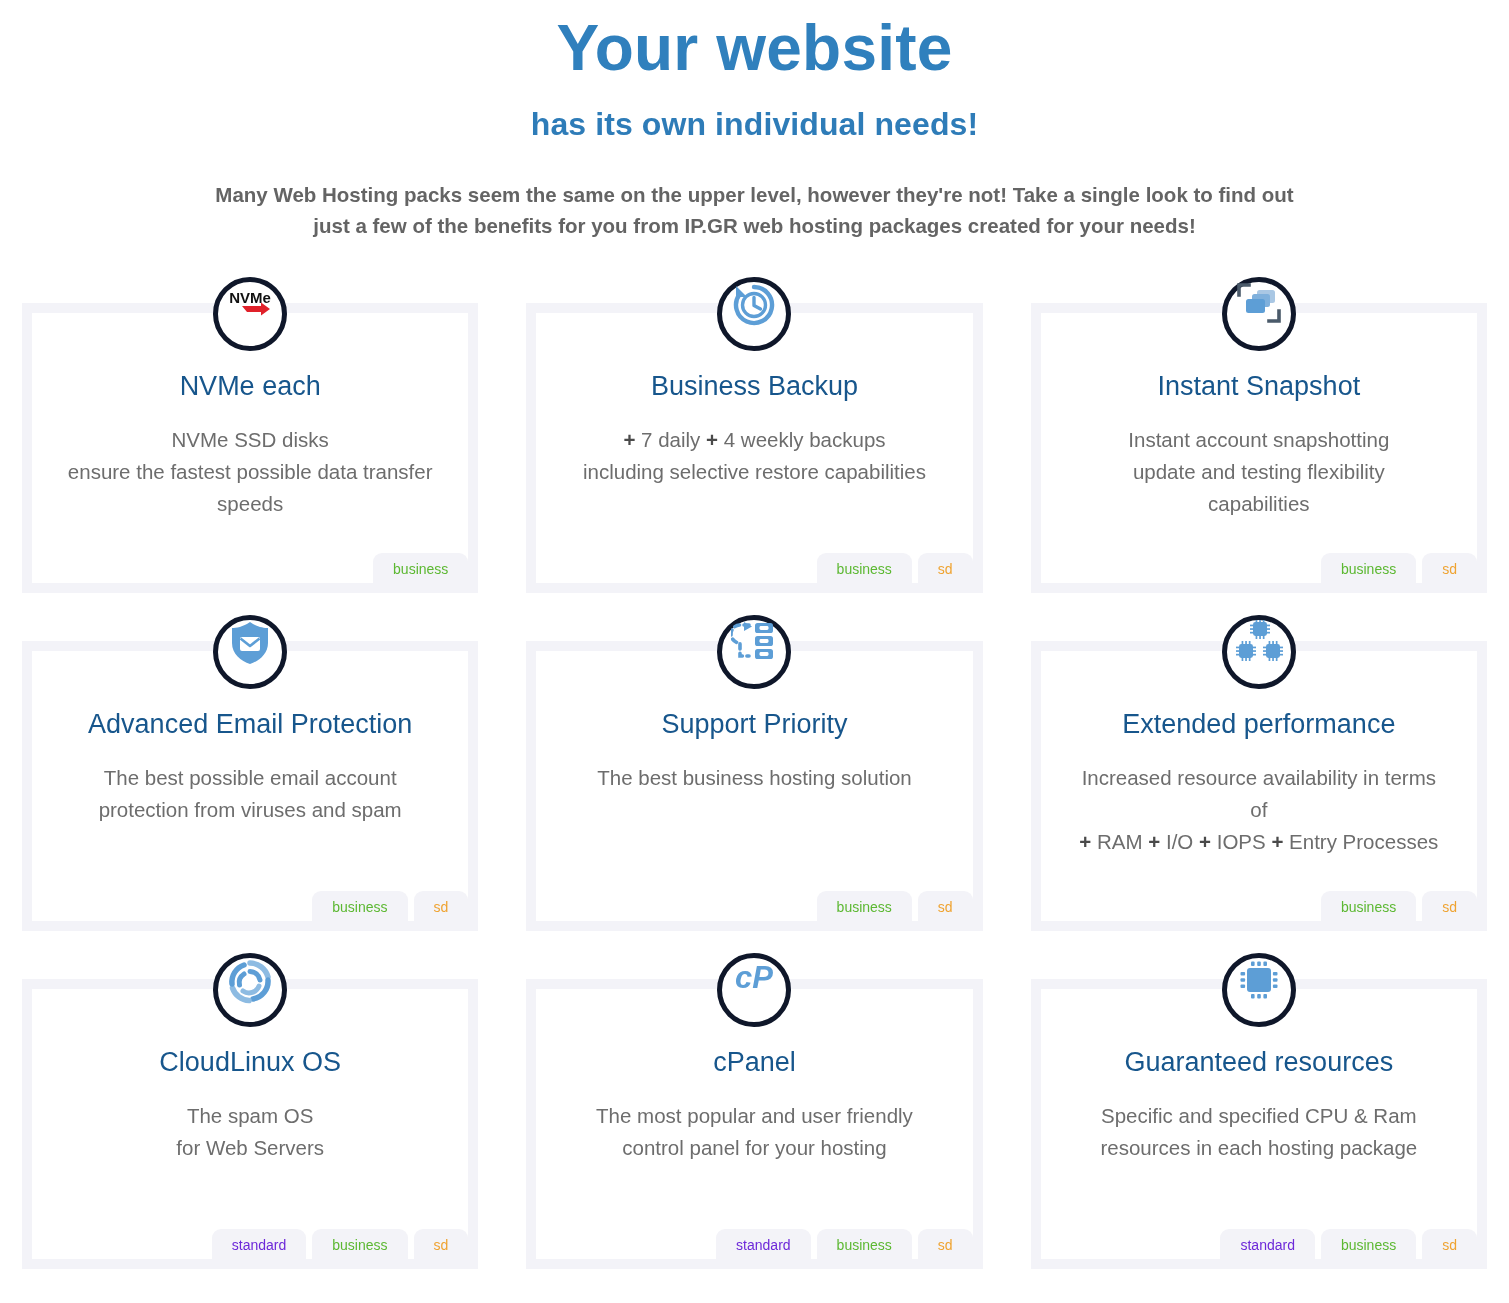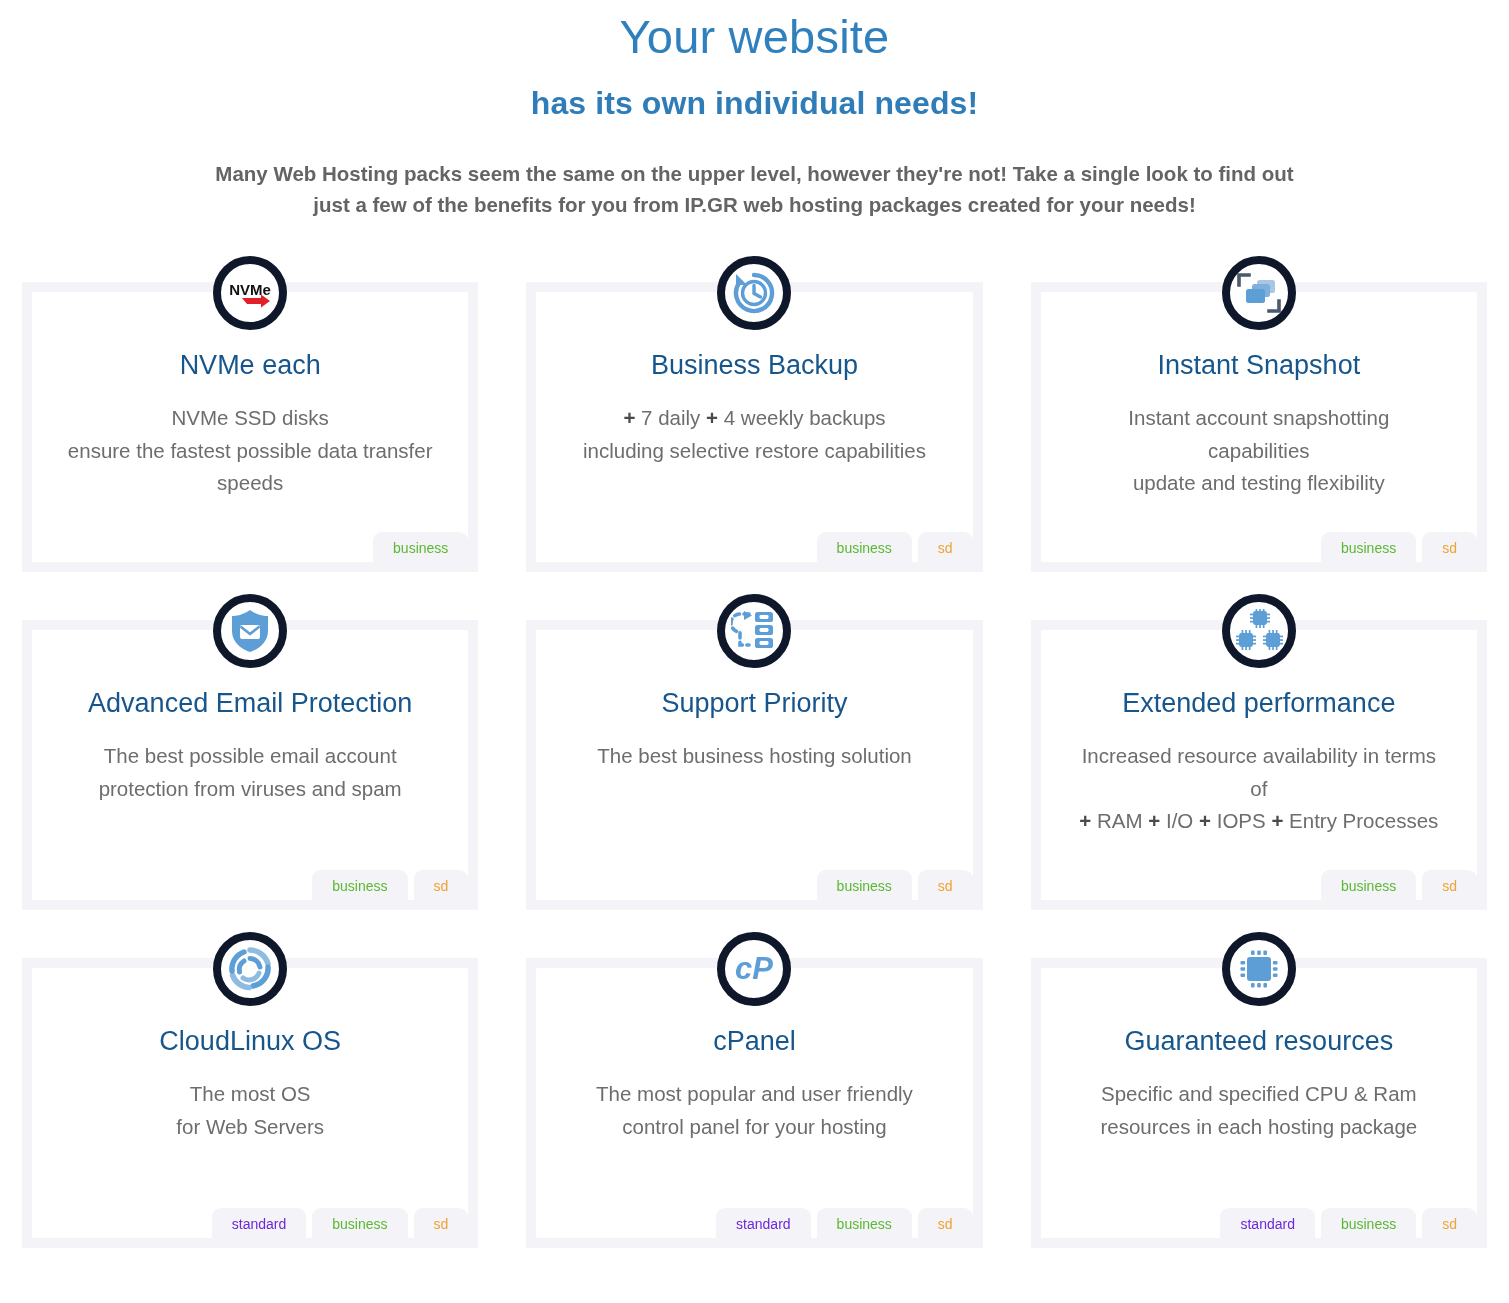--- a/index.html
+++ b/index.html
@@ -16,23 +16,23 @@
     overflow: hidden;
   }
 
   
   .page-header {
     padding-top: 8px;
     text-align: center;
   }
   .main-title {
     margin: 0;
-    font-size: 47px;
+    font-size: 64px;
     line-height: 1.25;
-    font-weight: 400;
+    font-weight: 700;
     color: #3080bd;
     letter-spacing: 0.2px;
   }
   .sub-title {
     margin: 18px 0 0 0;
     font-size: 32px;
     font-weight: 700;
     color: #2e7cb8;
     letter-spacing: 0.1px;
   }
@@ -79,23 +79,23 @@
   
   .icon-badge {
     position: absolute;
     top: -36px;
     left: 50%;
     transform: translateX(-50%);
     width: 74px;
     height: 74px;
     border-radius: 50%;
     background: #ffffff;
-    border: 8px solid #0f172a;
+    border: 5px solid #0f172a;
     display: flex;
-    align-items: center;
+    align-items: flex-start;
     justify-content: center;
   }
   .icon-badge svg { display: block; }
 
   .feature-title {
     margin: 0;
     padding-top: 57px;
     font-size: 27px;
     font-weight: 400;
     color: #17568c;
@@ -197,22 +197,22 @@
             <path d="M3 13 L3 3 L13 3" fill="none" stroke="#4a5a6a" stroke-width="3.6" stroke-linecap="square"></path>
             <path d="M43 29 L43 39 L33 39" fill="none" stroke="#4a5a6a" stroke-width="3.6" stroke-linecap="square"></path>
             <rect x="21" y="8" width="18" height="13" rx="2.5" fill="#a9c7e4"></rect>
             <rect x="16" y="12" width="18" height="13" rx="2.5" fill="#7fb0dc"></rect>
             <rect x="10" y="17" width="19" height="14" rx="2.5" fill="#5d9ed6"></rect>
           </svg>
         </div>
         <h3 class="feature-title">Instant Snapshot</h3>
         <p class="feature-desc">
           <span class="desc-line">Instant account snapshotting</span>
+          <span class="desc-line">update and testing flexibility</span>
           <span class="desc-line">capabilities</span>
-          <span class="desc-line">update and testing flexibility</span>
         </p>
         <div class="badge-row">
           <span class="pkg-badge business">business</span>
           <span class="pkg-badge sd">sd</span>
         </div>
       </div>
     </section>
     <section class="feature-panel">
       <div class="feature-card">
         <div class="icon-badge">
@@ -332,21 +332,21 @@
               <path d="M23 42.5 A18.5 18.5 0 0 1 6.5 30" stroke="#8dbbe2" stroke-width="5.5"></path>
               <path d="M6 26 A18 18 0 0 1 18 7" stroke="#5d9ed6" stroke-width="5.5"></path>
               <path d="M24 13.5 A10.5 10.5 0 0 1 34 22" stroke="#5d9ed6" stroke-width="5"></path>
               <path d="M33 28 A10.5 10.5 0 0 1 17 33" stroke="#8dbbe2" stroke-width="5"></path>
               <path d="M13.5 27 A10.5 10.5 0 0 1 18 16" stroke="#5d9ed6" stroke-width="5"></path>
             </g>
           </svg>
         </div>
         <h3 class="feature-title">CloudLinux OS</h3>
         <p class="feature-desc">
-          <span class="desc-line">The most OS</span>
+          <span class="desc-line">The spam OS</span>
           <span class="desc-line">for Web Servers</span>
         </p>
         <div class="badge-row">
           <span class="pkg-badge standard">standard</span>
           <span class="pkg-badge business">business</span>
           <span class="pkg-badge sd">sd</span>
         </div>
       </div>
     </section>
     <section class="feature-panel">

